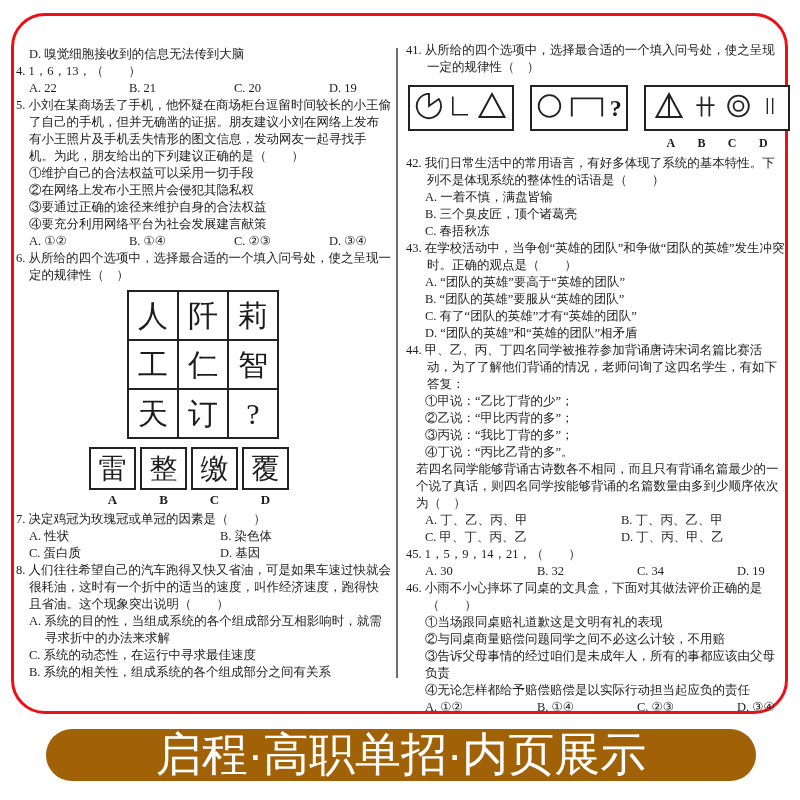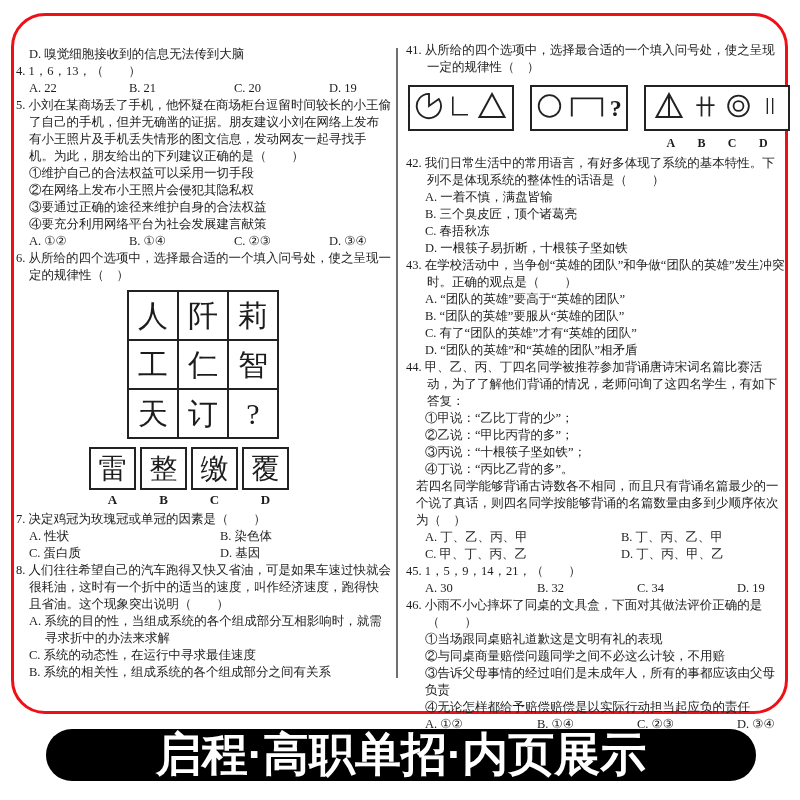--- a/index.html
+++ b/index.html
@@ -37,21 +37,21 @@
   .ans-labels{display:flex;gap:4px;margin:1px 0 3px 73px;font-weight:bold;font-size:13px}
   .ans-labels span{width:47px;text-align:center}
 
   
   .fig{position:relative;height:70px;margin-top:9px}
   .fbox{position:absolute;top:0;height:46px;border:2px solid #222;display:flex;align-items:center;justify-content:space-evenly;background:#fff}
   .fbox svg path,.fbox svg circle{stroke:#222;fill:none;stroke-width:2}
   .fbox .fq{font-size:24px;font-weight:bold;line-height:1}
   .flabels{position:absolute;display:flex;justify-content:space-evenly;font-weight:bold;font-size:12px}
 
-  .banner{position:absolute;left:46px;top:729px;width:710px;height:52px;background:#000000;border-radius:34px;display:flex;align-items:center;justify-content:center;font-family:"Liberation Sans",sans-serif;font-weight:700;font-size:46px;color:#fff;white-space:nowrap}
+  .banner{position:absolute;left:46px;top:729px;width:710px;height:52px;background:#a16207;border-radius:34px;display:flex;align-items:center;justify-content:center;font-family:"Liberation Sans",sans-serif;font-weight:400;font-size:46px;color:#fff;white-space:nowrap}
   .banner .hl{color:#ffe600}
 </style>
 </head>
 <body>
 
 <div class="frame"></div>
 <div class="divider"></div>
 
 <div class="col col-left" id="col-left">
     <div class="ind">D. 嗅觉细胞接收到的信息无法传到大脑</div>
@@ -154,30 +154,29 @@
         <span>A</span>
         <span>B</span>
         <span>C</span>
         <span>D</span>
       </div>
     </div>
     <div class="q">42. 我们日常生活中的常用语言，有好多体现了系统的基本特性。下列不是体现系统的整体性的话语是（　　）</div>
     <div class="ind">A. 一着不慎，满盘皆输</div>
     <div class="ind">B. 三个臭皮匠，顶个诸葛亮</div>
     <div class="ind">C. 春捂秋冻</div>
-    <div class="ind">D. 一根筷子易折断，十根筷子坚如铁</div>
     <div class="q">43. 在学校活动中，当争创“英雄的团队”和争做“团队的英雄”发生冲突时。正确的观点是（　　）</div>
     <div class="ind">A. “团队的英雄”要高于“英雄的团队”</div>
     <div class="ind">B. “团队的英雄”要服从“英雄的团队”</div>
     <div class="ind">C. 有了“团队的英雄”才有“英雄的团队”</div>
     <div class="ind">D. “团队的英雄”和“英雄的团队”相矛盾</div>
     <div class="q">44. 甲、乙、丙、丁四名同学被推荐参加背诵唐诗宋词名篇比赛活动，为了了解他们背诵的情况，老师问询了这四名学生，有如下答复：</div>
     <div class="ind">①甲说：“乙比丁背的少”；</div>
     <div class="ind">②乙说：“甲比丙背的多”；</div>
-    <div class="ind">③丙说：“十根筷子坚如铁”；</div>
+    <div class="ind">③丙说：“我比丁背的多”；</div>
     <div class="ind">④丁说：“丙比乙背的多”。</div>
     <div class="ind0">若四名同学能够背诵古诗数各不相同，而且只有背诵名篇最少的一个说了真话，则四名同学按能够背诵的名篇数量由多到少顺序依次为（　）</div>
     <div class="opts o2">
       <span>A. 丁、乙、丙、甲</span>
       <span>B. 丁、丙、乙、甲</span>
     </div>
     <div class="opts o2">
       <span>C. 甲、丁、丙、乙</span>
       <span>D. 丁、丙、甲、乙</span>
     </div>

